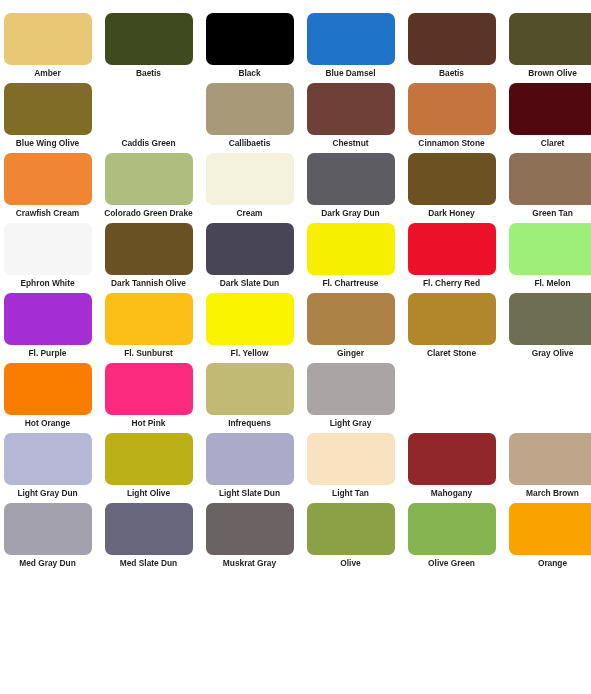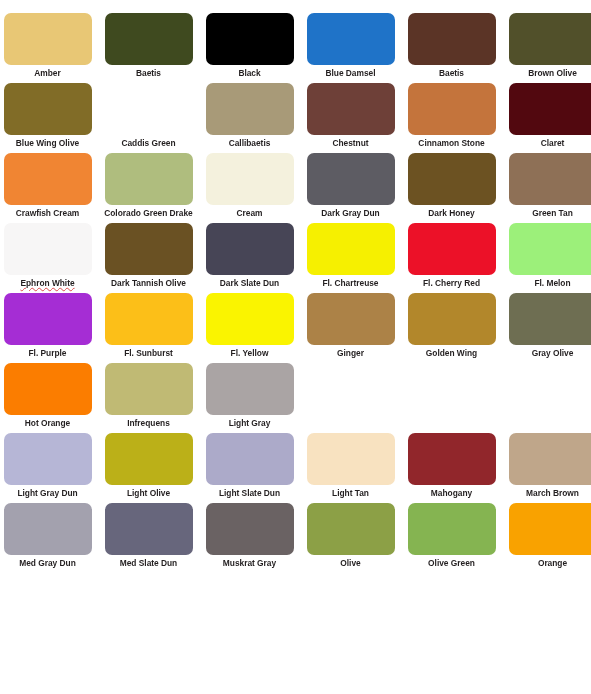--- a/index.html
+++ b/index.html
@@ -56,21 +56,20 @@
     text-align: center;
     font-size: 8.4px;
     line-height: 10.2px;
     font-weight: 600;
     color: #231f20;
     margin-top: 3px;
     letter-spacing: -0.02px;
     font-family: "Liberation Sans", sans-serif;
   }
   .swatch-label.spell {
-    text-decoration: underline;
     text-decoration-style: wavy;
     text-decoration-color: #e04a4a;
     text-underline-offset: 1px;
     text-decoration-thickness: 1px;
   }
   
   .footer-brand {
     position: absolute;
     left: 0;
     top: 612px;
@@ -200,33 +199,37 @@
         <div class="swatch-cell">
           <div class="swatch-chip" style="background: rgb(250, 244, 0);"></div>
           <div class="swatch-label">Fl. Yellow</div>
         </div>
         <div class="swatch-cell">
           <div class="swatch-chip" style="background: rgb(172, 130, 71);"></div>
           <div class="swatch-label">Ginger</div>
         </div>
         <div class="swatch-cell">
           <div class="swatch-chip" style="background: rgb(178, 135, 43);"></div>
-          <div class="swatch-label">Golden Wing</div>
+          <div class="swatch-label">Claret Stone</div>
         </div>
         <div class="swatch-cell">
           <div class="swatch-chip" style="background: rgb(110, 110, 82);"></div>
           <div class="swatch-label">Gray Olive</div>
         </div>
       </div>
       <div class="swatch-row">
         <div class="swatch-cell">
           <div class="swatch-chip" style="background: rgb(251, 125, 0);"></div>
           <div class="swatch-label">Hot Orange</div>
         </div>
         <div class="swatch-cell">
+          <div class="swatch-chip" style="background: rgb(251, 42, 127);"></div>
+          <div class="swatch-label">Hot Pink</div>
+        </div>
+        <div class="swatch-cell">
           <div class="swatch-chip" style="background: rgb(192, 186, 116);"></div>
           <div class="swatch-label">Infrequens</div>
         </div>
         <div class="swatch-cell">
           <div class="swatch-chip" style="background: rgb(170, 164, 164);"></div>
           <div class="swatch-label">Light Gray</div>
         </div>
       </div>
       <div class="swatch-row">
         <div class="swatch-cell">

